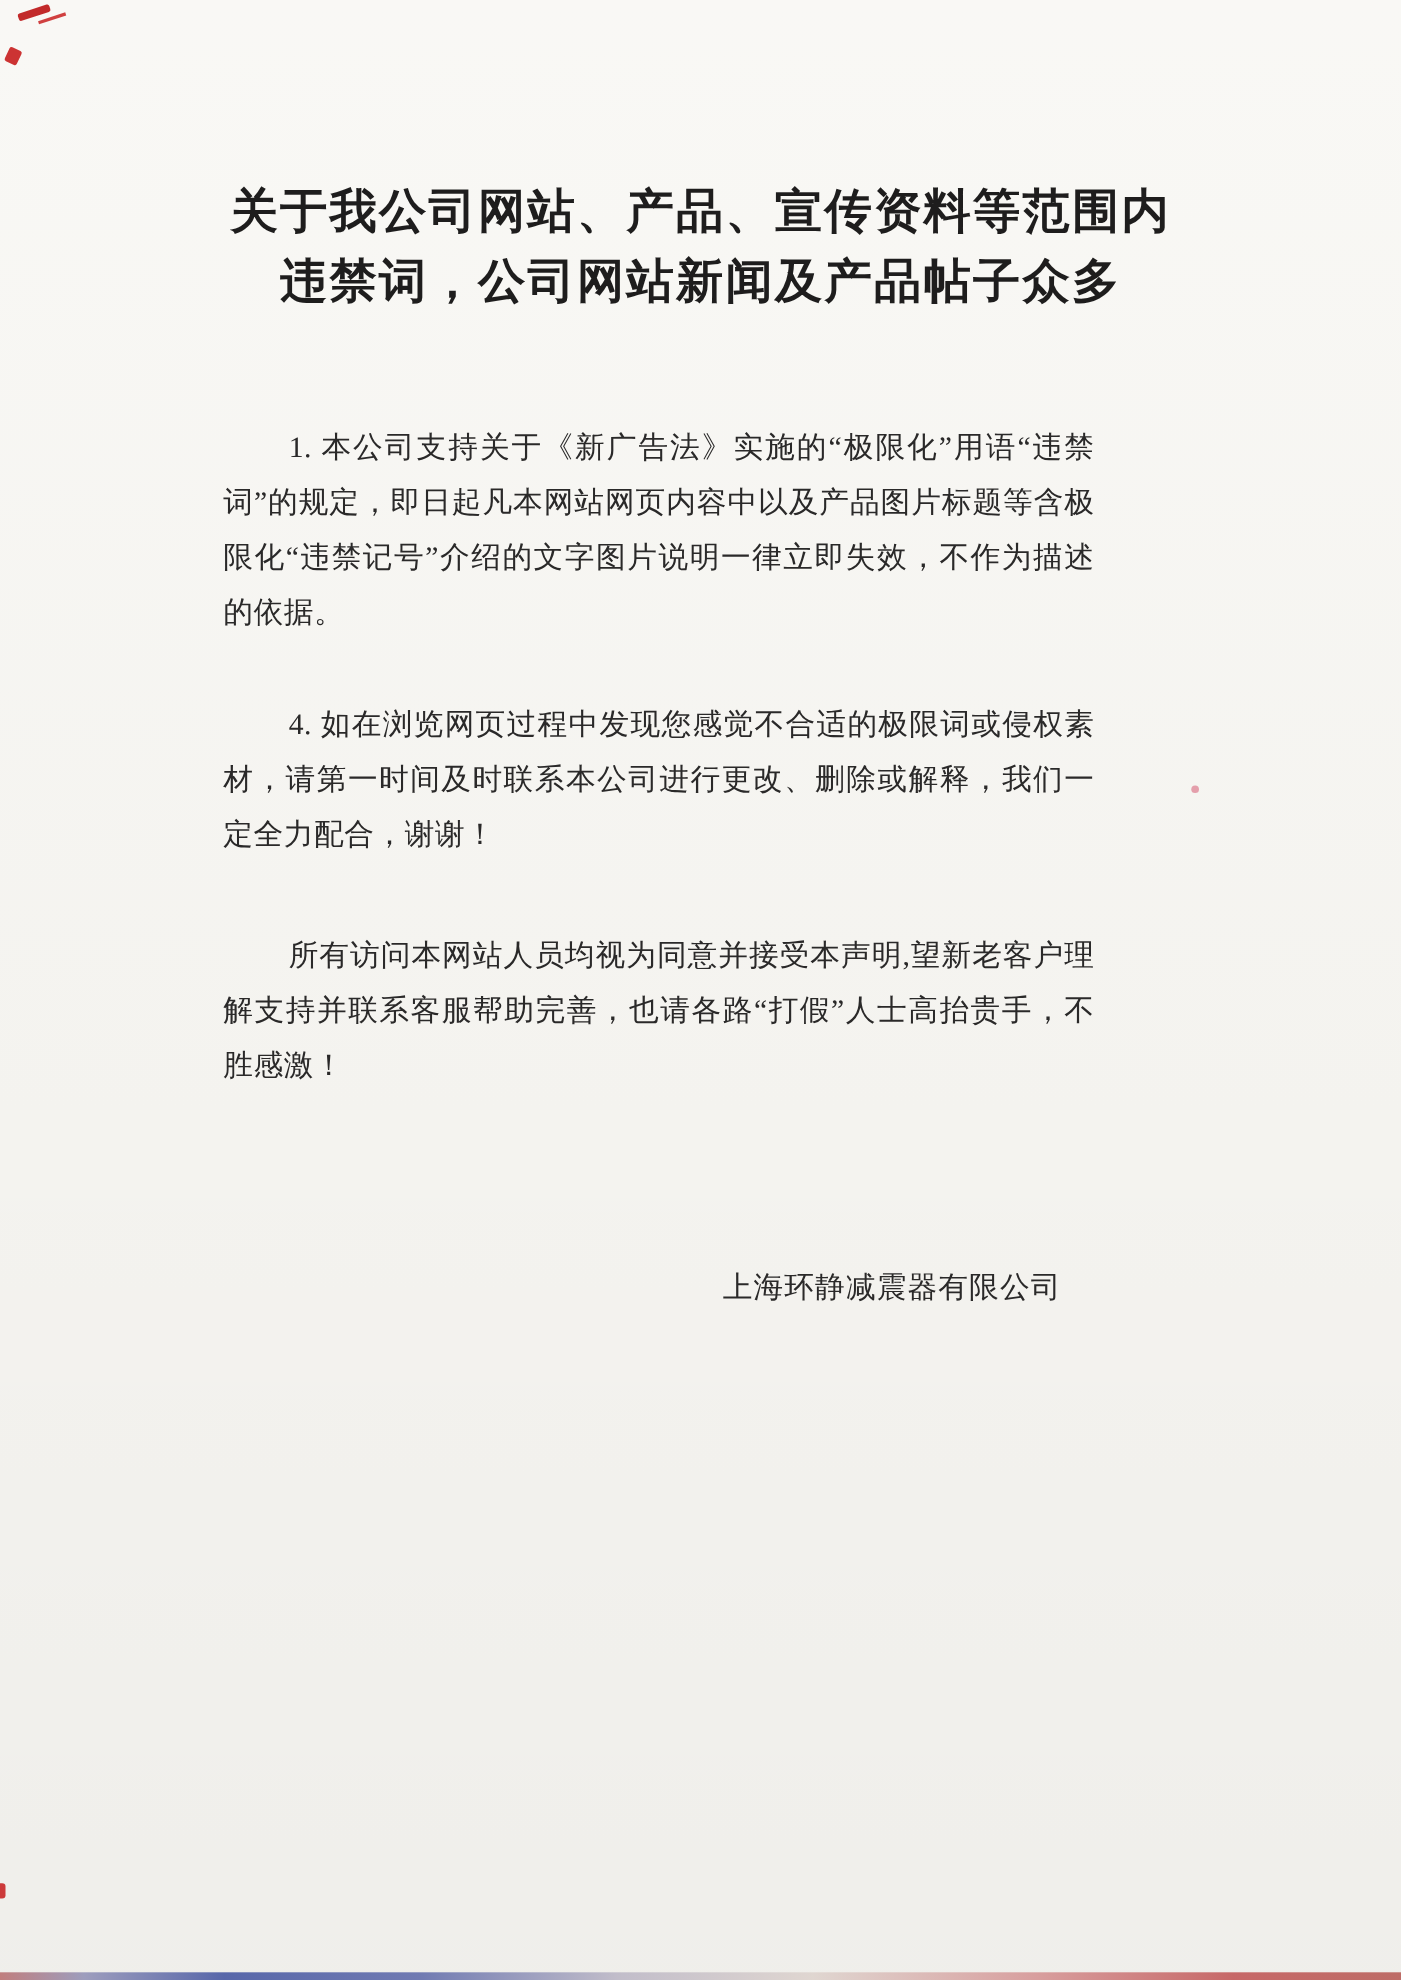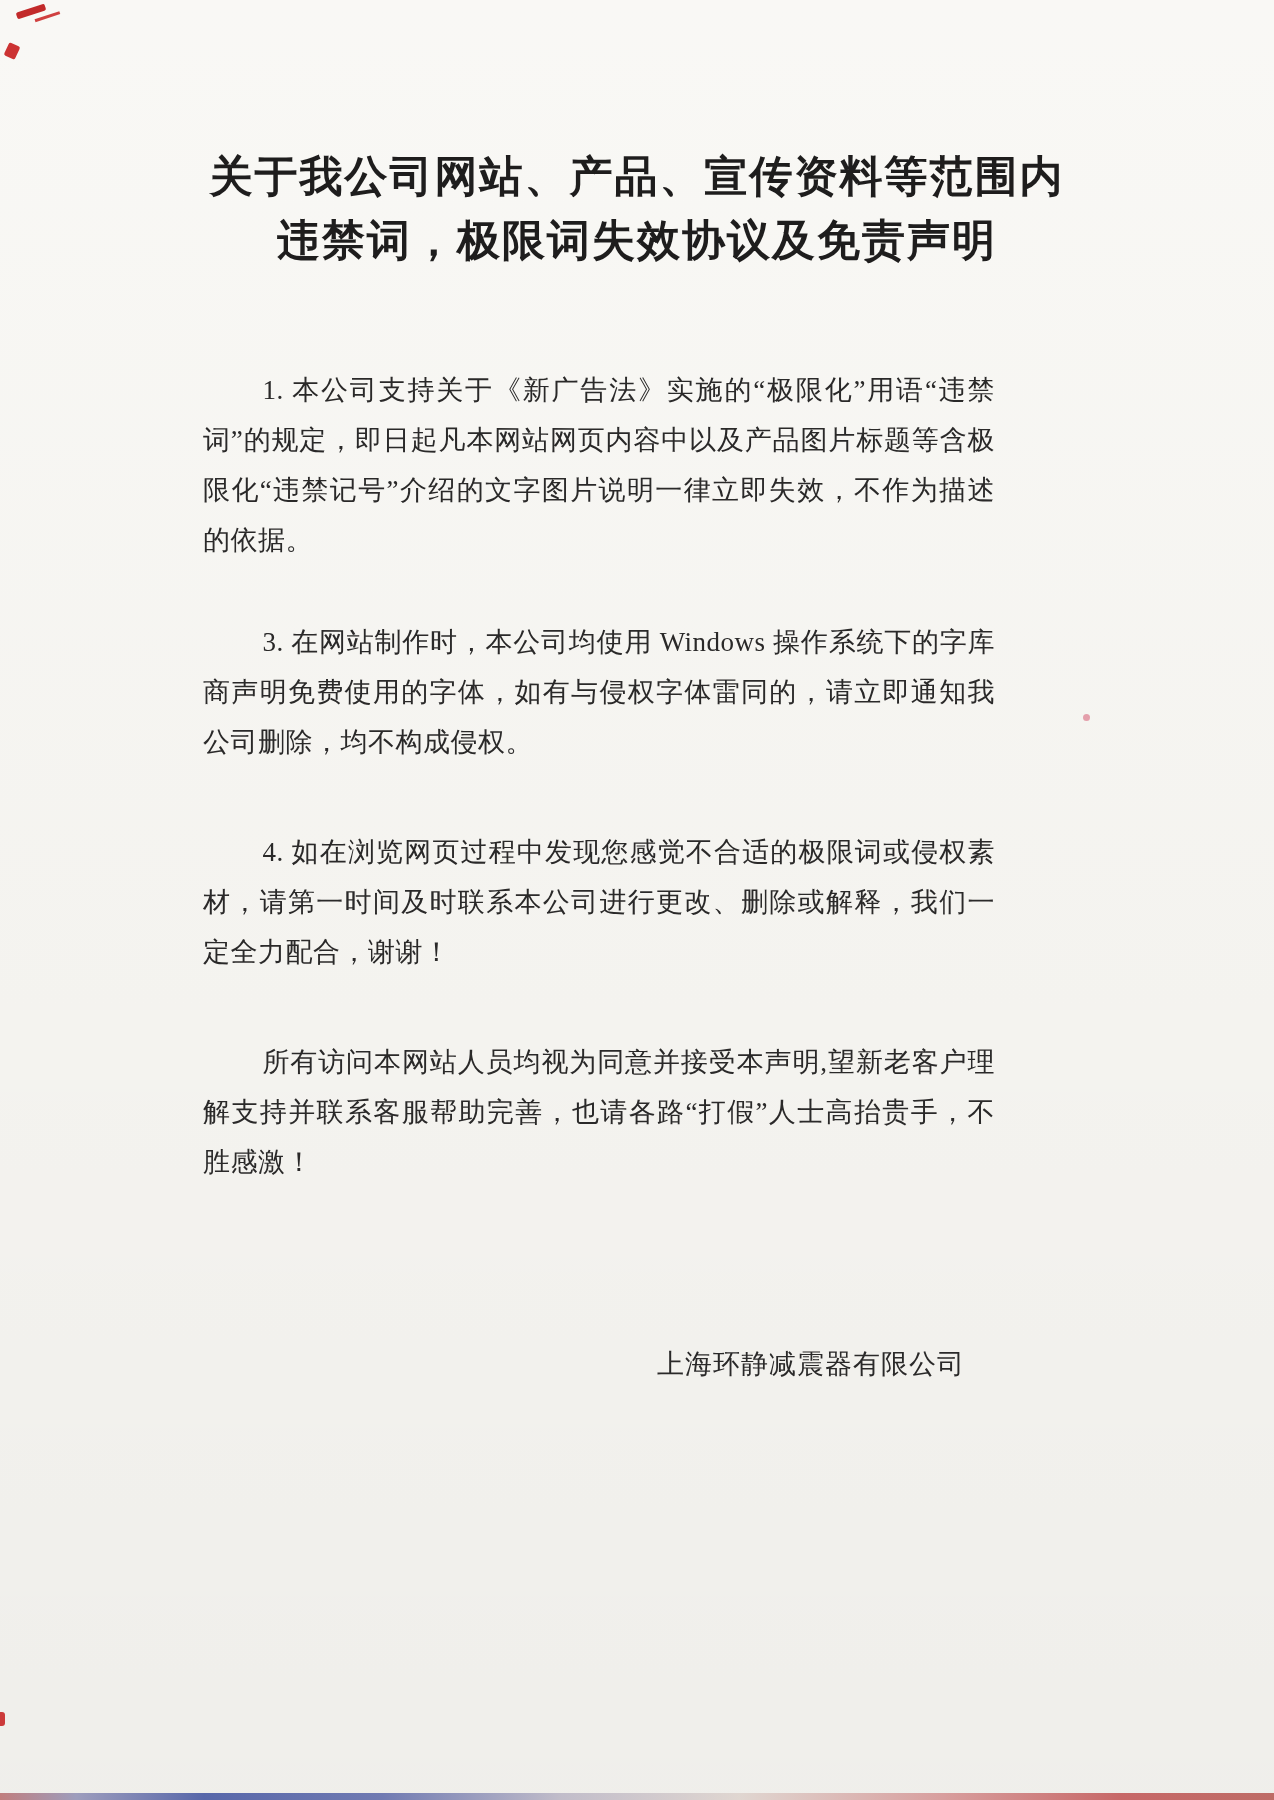--- a/index.html
+++ b/index.html
@@ -13,21 +13,21 @@
     height: 1800px;
     margin: 0 auto;
     background:
       linear-gradient(180deg, rgba(255,255,255,0.25) 0%, rgba(0,0,0,0.012) 55%, rgba(0,0,0,0.03) 100%),
       #f7f6f2;
     font-family: "Liberation Serif", "DejaVu Serif", serif;
     color: #262525;
     overflow: hidden;
   }
   .title {
-    margin: 0;
+    margin: 16px;
     padding-top: 145px;
     text-align: center;
     font-size: 43px;
     font-weight: bold;
     line-height: 64px;
     letter-spacing: 2px;
     color: #1e1d1d;
   }
   .title-line { display: block; }
   .doc-body {
@@ -85,26 +85,25 @@
 <div class="page">
 
   <div class="artifact art-red-1"></div>
   <div class="artifact art-red-2"></div>
   <div class="artifact art-pink-speck"></div>
   <div class="artifact art-red-edge"></div>
   <div class="artifact art-bottom-strip"></div>
 
   <h1 class="title">
     <span class="title-line">关于我公司网站、产品、宣传资料等范围内</span>
-    <span class="title-line">违禁词，极限词失效协议及免责声明</span>
+    <span class="title-line">违禁词，公司网站新闻及产品帖子众多</span>
   </h1>
 
   <div class="doc-body">
     <p class="para">1.  本公司支持关于《新广告法》实施的“极限化”用语“违禁词”的规定，即日起凡本网站网页内容中以及产品图片标题等含极限化“违禁记号”介绍的文字图片说明一律立即失效，不作为描述的依据。</p>
-    <p class="para gap-large">3.  在网站制作时，本公司均使用 Windows 操作系统下的字库商声明免费使用的字体，如有与侵权字体雷同的，请立即通知我公司删除，均不构成侵权。</p>
     <p class="para gap-large">4.  如在浏览网页过程中发现您感觉不合适的极限词或侵权素材，请第一时间及时联系本公司进行更改、删除或解释，我们一定全力配合，谢谢！</p>
     <p class="para">所有访问本网站人员均视为同意并接受本声明,望新老客户理解支持并联系客服帮助完善，也请各路“打假”人士高抬贵手，不胜感激！</p>
 
     <div class="signature">上海环静减震器有限公司</div>
 
   </div>
 
 </div>
 
 </body></html>

